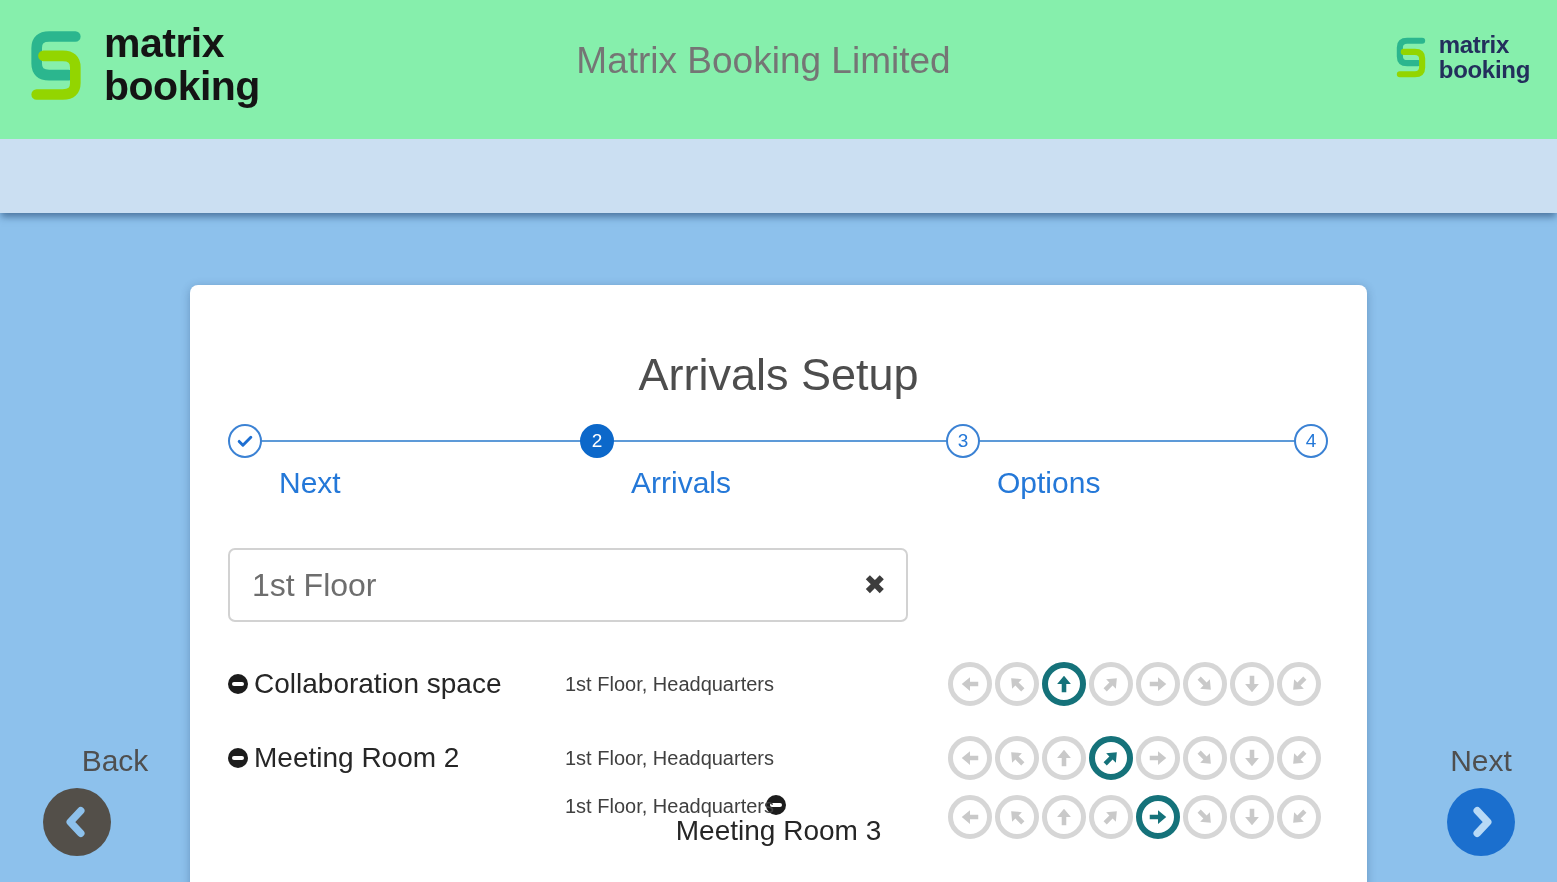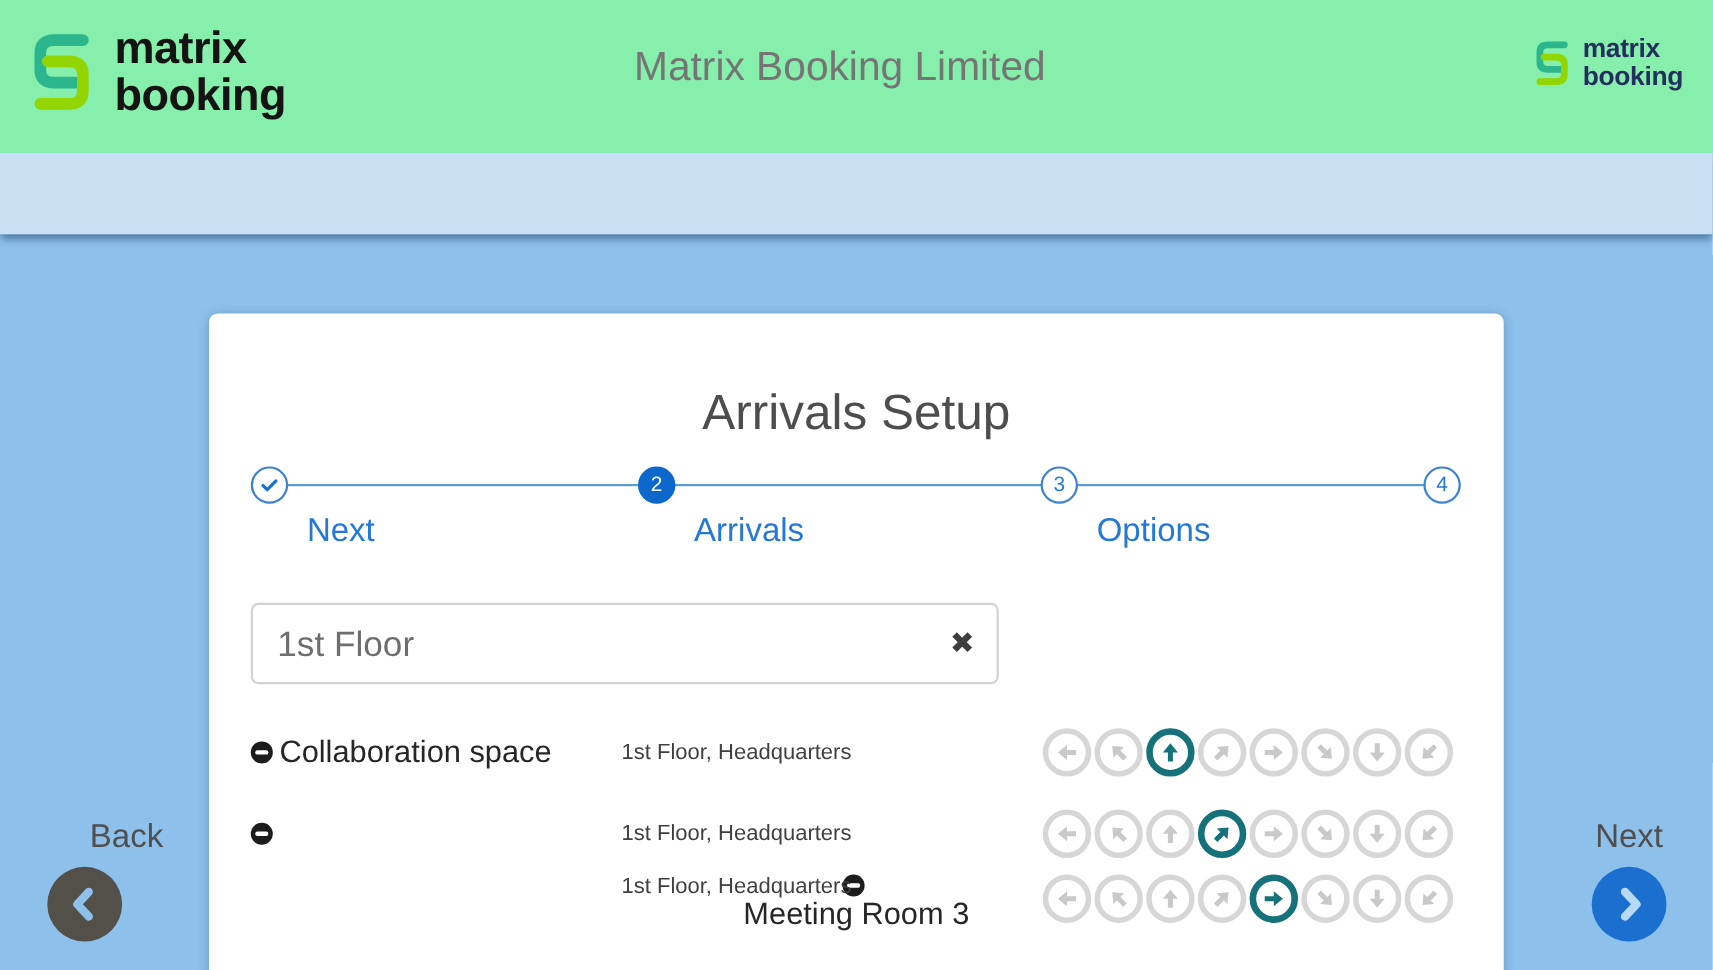--- a/index.html
+++ b/index.html
@@ -198,20 +198,21 @@
         <div class="dir-btn">
           <svg viewBox="0 0 24 24" style="transform:rotate(135deg)">
             <path d="M3 9.5 L12 9.5 L12 4.5 L21 12 L12 19.5 L12 14.5 L3 14.5 Z"></path>
           </svg>
         </div>
       </div>
   </div>
 
   <div class="loc-row r1">
     <span class="minus-icon"></span>
+    <span class="loc-name">Meeting Room 2</span>
     <span class="loc-path">1st Floor, Headquarters</span>
     <div class="dir-cluster">
         <div class="dir-btn">
           <svg viewBox="0 0 24 24" style="transform:rotate(180deg)">
             <path d="M3 9.5 L12 9.5 L12 4.5 L21 12 L12 19.5 L12 14.5 L3 14.5 Z"></path>
           </svg>
         </div>
         <div class="dir-btn">
           <svg viewBox="0 0 24 24" style="transform:rotate(-135deg)">
             <path d="M3 9.5 L12 9.5 L12 4.5 L21 12 L12 19.5 L12 14.5 L3 14.5 Z"></path>

